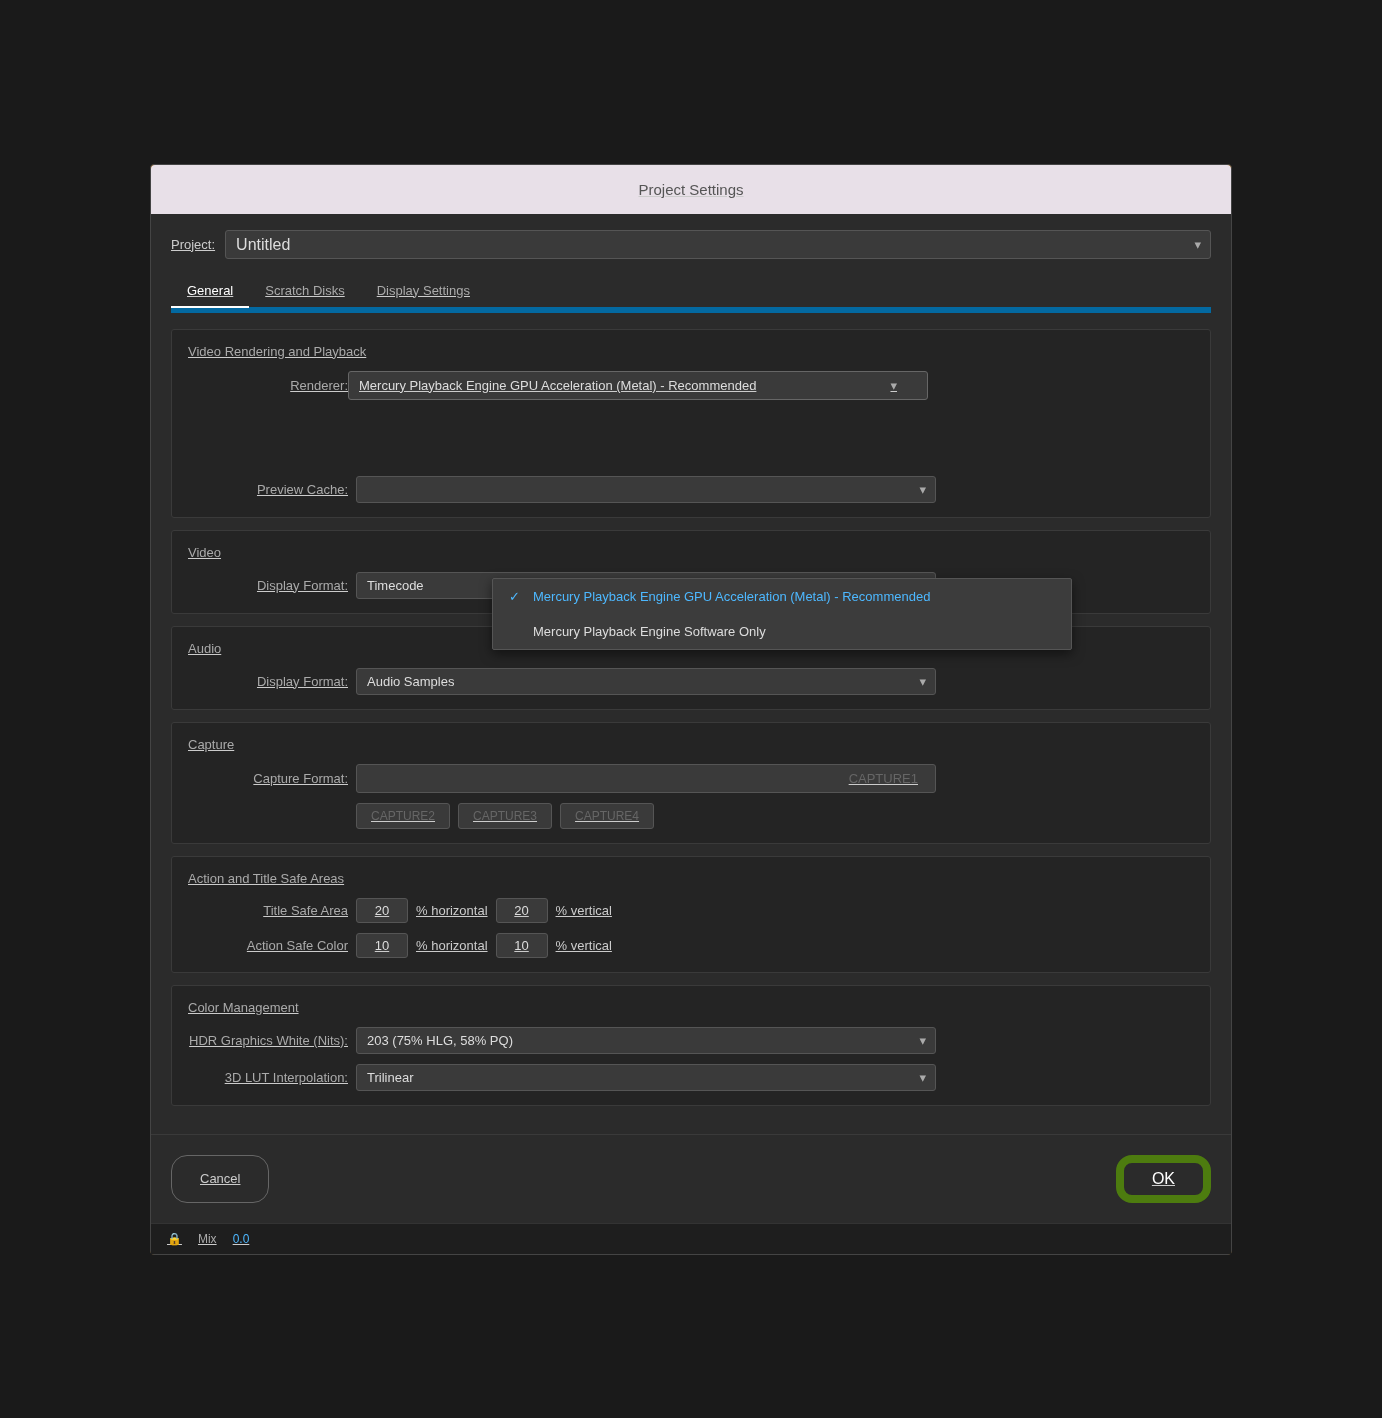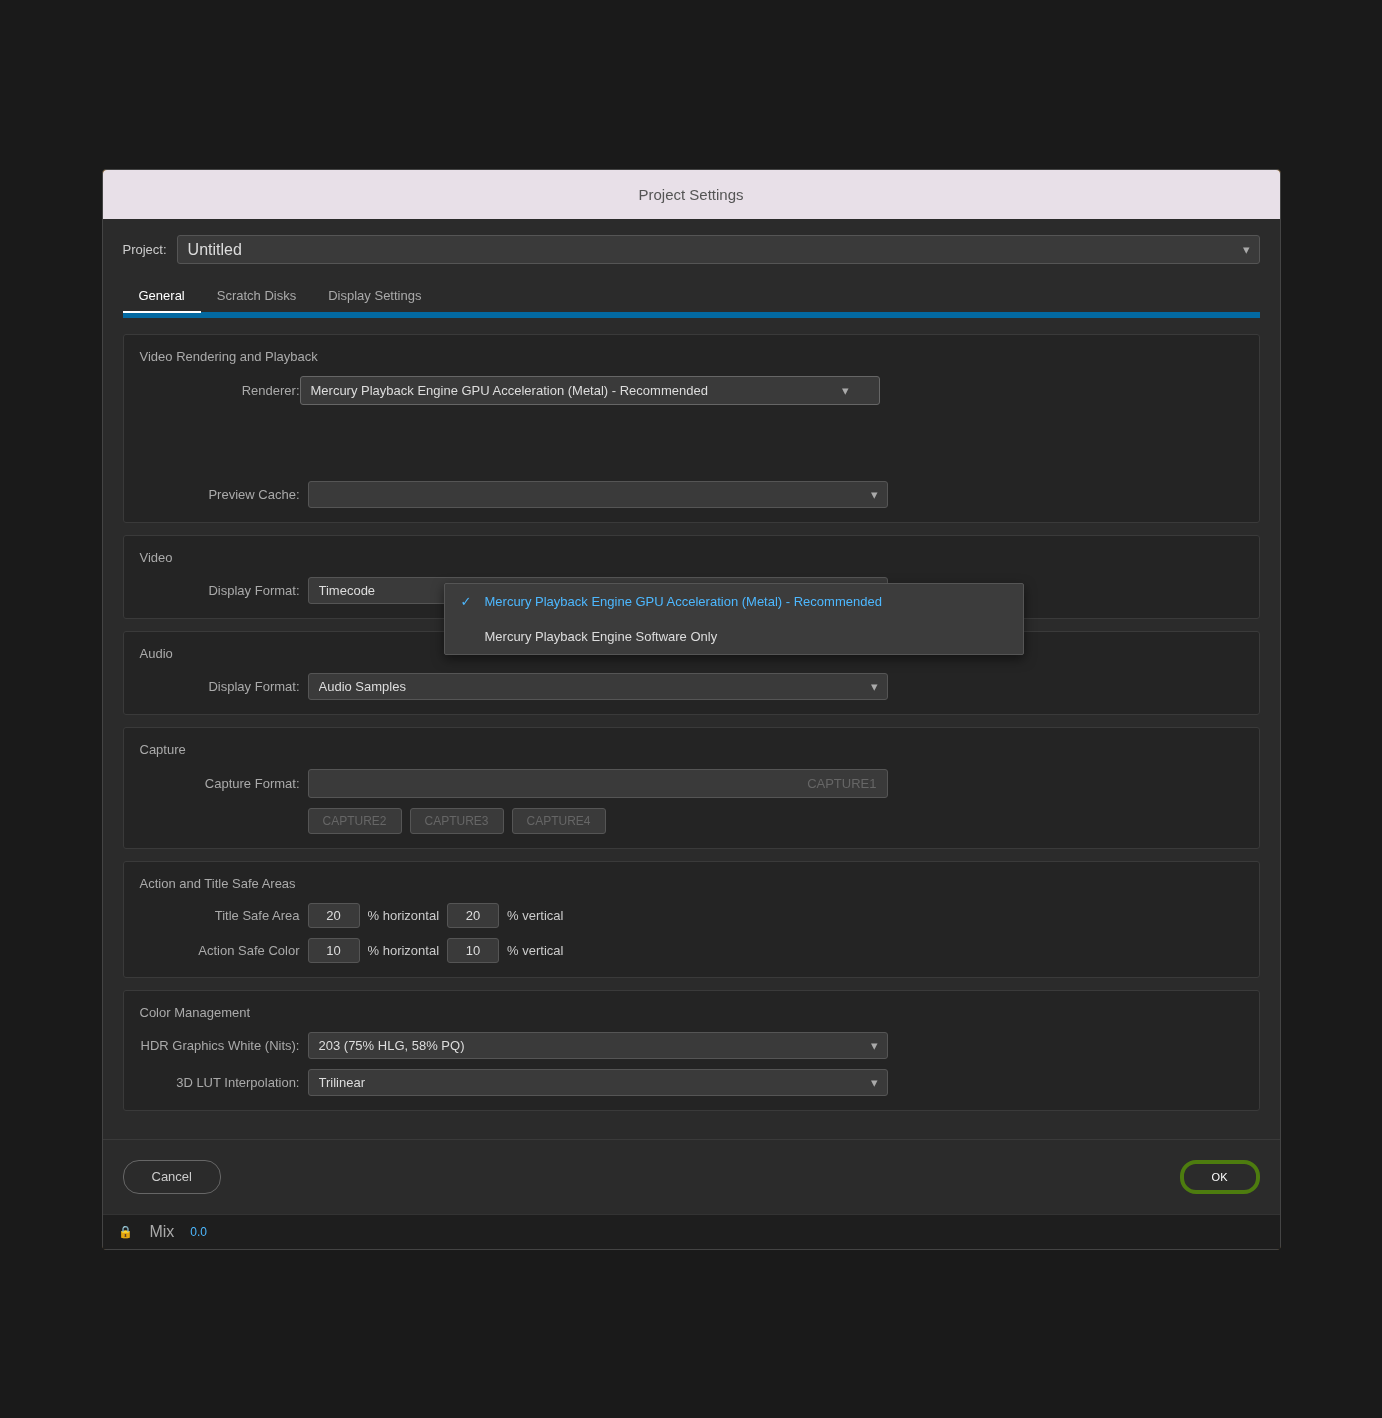--- a/index.html
+++ b/index.html
@@ -7,26 +7,27 @@
       background: #1a1a1a;
       font-family: Arial, sans-serif;
       font-size: 13px;
       color: #ccc;
       display: flex;
       align-items: center;
       justify-content: center;
       min-height: 100vh;
     }
     .dialog {
-      width: 1179px;
+      width: 1082px;
       background: #a16207;
       border: 1px solid #444;
       border-radius: 4px;
       position: relative;
       overflow: visible;
+      text-decoration: underline;
     }
     .title-bar {
       background: #e8e0e8;
       padding: 16px;
       text-align: center;
       border-radius: 4px 4px 0 0;
     }
     .title-bar span {
       color: #555;
       font-size: 15px;
@@ -219,21 +220,21 @@
       font-size: 13px;
       text-align: center;
     }
     .capture-format-display {
       flex: 1;
       max-width: 580px;
       background: #3a3a3a;
       border: 1px solid #555;
       border-radius: 3px;
       color: #666;
-      padding: 6px 10px;
+      padding: 6px 17px;
       font-size: 13px;
       display: flex;
       align-items: center;
       justify-content: flex-end;
     }
     .dialog-footer {
       display: flex;
       justify-content: space-between;
       padding: 20px 20px;
       gap: 12px;
@@ -244,43 +245,43 @@
       background: transparent;
       border: 1px solid #666;
       border-radius: 16px;
       color: #ccc;
       padding: 7px 28px;
       font-size: 13px;
       cursor: pointer;
     }
     .btn-ok {
       background: transparent;
-      border: 4px solid #4d7c0f;
+      border: 8px solid #4d7c0f;
       border-radius: 16px;
       color: #fff;
       padding: 7px 28px;
-      font-size: 11px;
+      font-size: 16px;
       cursor: pointer;
       font-weight: 500;
     }
     .bottom-bar {
       background: #1e1e1e;
       padding: 8px 16px;
       display: flex;
       align-items: center;
       gap: 16px;
       border-top: 1px solid #333;
     }
     .bottom-bar-icon {
       color: #666;
       font-size: 12px;
     }
     .bottom-bar-label {
       color: #aaa;
-      font-size: 16px;
+      font-size: 12px;
     }
     .bottom-bar-value {
       color: #4db8ff;
       font-size: 12px;
     }
   </style>
 </head>
 <body>
 
 <div class="dialog">

